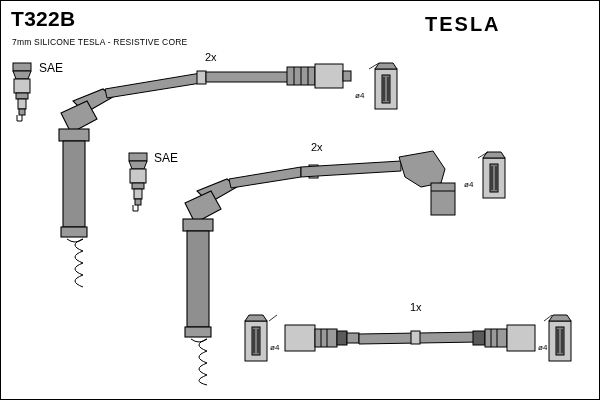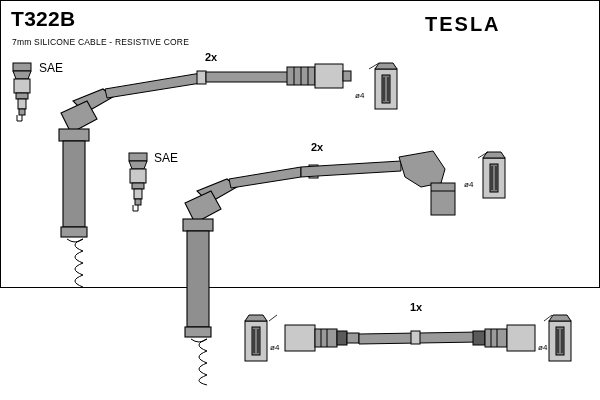--- a/index.html
+++ b/index.html
@@ -5,49 +5,49 @@
   html, body { margin:0; padding:0; }
   body {
     width:600px; height:400px;
     background:#ffffff;
     font-family:"Liberation Sans", sans-serif;
     color:#000000;
     position:relative;
     overflow:hidden;
   }
   #sheet {
-    position:absolute; left:0; top:0; width:600px; height:288px;
+    position:absolute; left:0; top:0; width:600px; height:400px;
     border:1px solid #000;
     box-sizing:border-box;
   }
   .txt { position:absolute; white-space:nowrap; }
   #part-number {
     left:10px; top:6px;
     font-size:21px; font-weight:bold; letter-spacing:0.3px;
   }
   #subtitle {
     left:11px; top:36px;
     font-size:8.5px; letter-spacing:0.2px;
   }
   #brand {
     left:424px; top:12px;
     font-size:20px; font-weight:bold; letter-spacing:2px;text-align:right;
   }
-  .qty { font-size:11px; font-weight:bold; }
+  .qty { font-size:11px; font-weight:normal; }
   .lbl { font-size:12px; }
   .lbl-small { font-size:8px;margin-top:29px; }
   svg { position:absolute; left:0; top:0; }
 </style>
 </head>
 <body>
 
 <div id="sheet">
 
   <div class="txt" id="part-number">T322B</div>
-  <div class="txt" id="subtitle">7mm SILICONE CABLE - RESISTIVE CORE</div>
+  <div class="txt" id="subtitle">7mm SILICONE TESLA - RESISTIVE CORE</div>
   <div class="txt" id="brand">TESLA</div>
 
   <div class="txt qty" style="left:204px; top:50px;">2x</div>
   <div class="txt qty" style="left:310px; top:140px;">2x</div>
   <div class="txt qty" style="left:409px; top:300px;">1x</div>
 
   <div class="txt lbl" style="left:38px; top:60px;">SAE</div>
   <div class="txt lbl" style="left:153px; top:150px;">SAE</div>
 
   <div class="txt lbl-small" style="left:354px; top:61px;">ø4</div>

